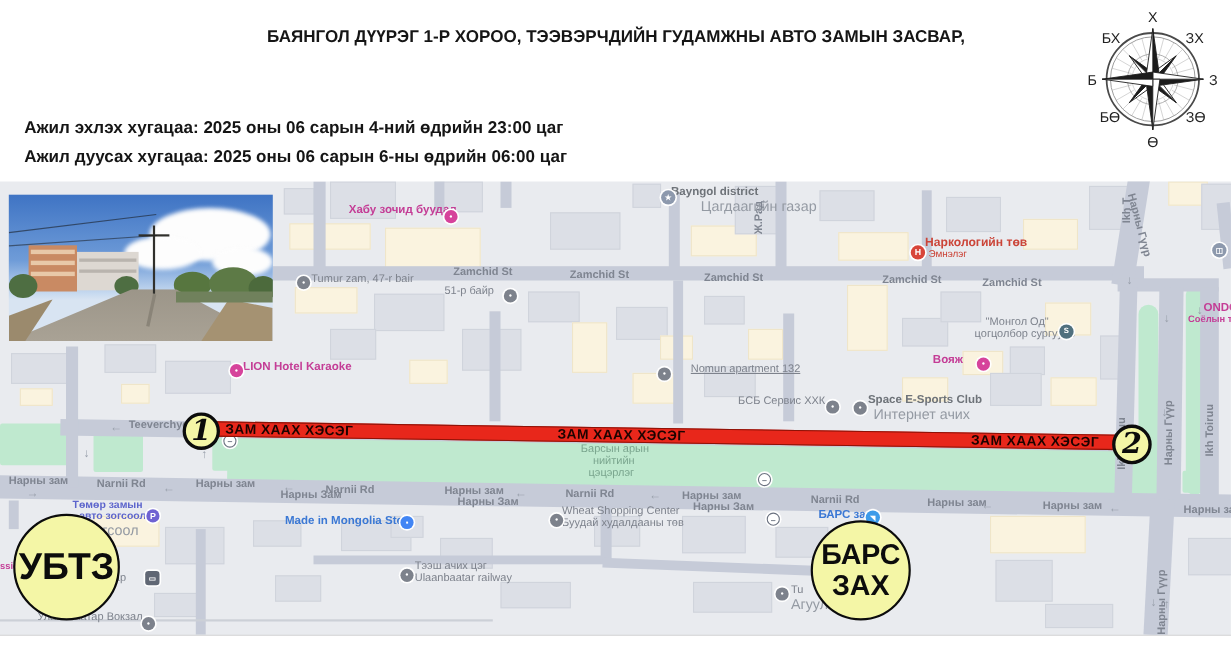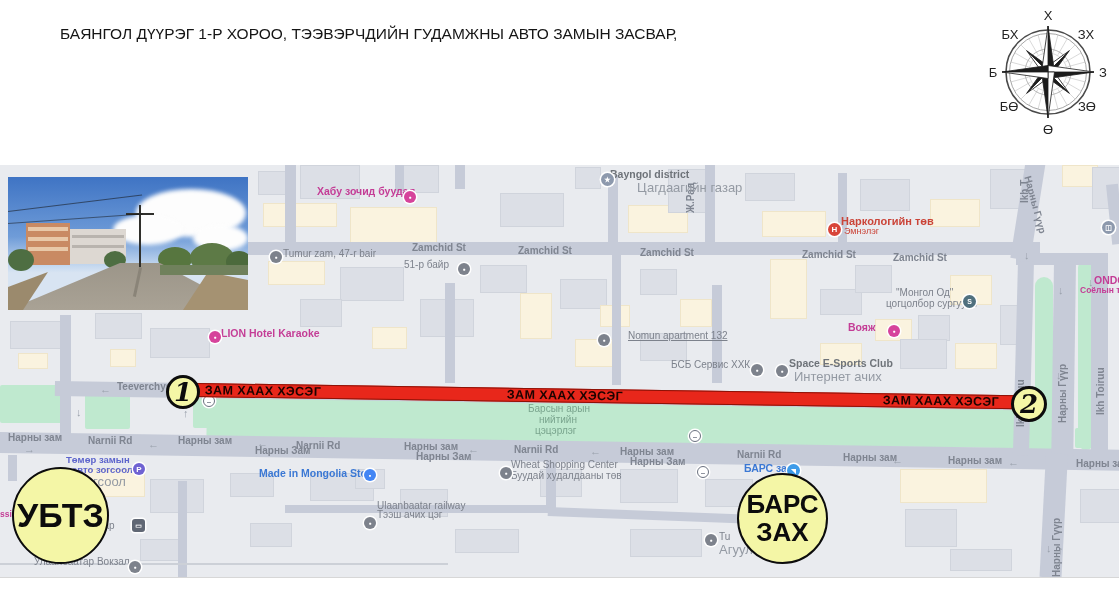--- a/index.html
+++ b/index.html
@@ -1,19 +1,19 @@
 <!DOCTYPE html>
 <html><head>
 <meta charset="utf-8">
 <style>
   html,body{margin:0;padding:0;background:#fff;}
   .page{position:relative;width:1119px;height:601px;background:#fff;overflow:hidden;
         font-family:"Liberation Sans",sans-serif;}
-  .title{position:absolute;left:60px;top:20px;width:1000px;text-align:left;
-         font-size:15.5px;font-weight:normal;color:#151515;line-height:1.75;}
+  .title{position:absolute;left:60px;top:20px;width:1000px;text-align:center;
+         font-size:15.5px;font-weight:bold;color:#151515;line-height:1.75;}
   .times{position:absolute;left:22px;top:104px;font-size:15.5px;font-weight:bold;color:#151515;line-height:1.65;}
   .compass{position:absolute;left:986px;top:8px;}
   .compass text{font:13px "Liberation Sans",sans-serif;fill:#222;}
   .map{position:absolute;left:0;top:165px;width:1119px;height:412px;background:#e9ebef;
        overflow:hidden;border-bottom:1px solid #d7d7d7;}
   .bld{position:absolute;z-index:1;}
   .bld.g{background:#dcdfe6;border:1px solid #d0d4dc;}
   .bld.c{background:#faf3df;border:1px solid #efe5c9;}
   .grn{position:absolute;background:#bfe9cf;z-index:2;}
   .road{position:absolute;background:#c6cbd8;z-index:3;}
@@ -59,20 +59,24 @@
 </style>
 </head>
 <body>
 
 <div class="page">
 
   <div class="title">
     <div>БАЯНГОЛ ДҮҮРЭГ 1-Р ХОРОО, ТЭЭВЭРЧДИЙН ГУДАМЖНЫ АВТО ЗАМЫН ЗАСВАР,</div>
   </div>
 
+  <div class="times">
+    <div>Ажил эхлэх хугацаа: 2025 оны 06 сарын 4-ний өдрийн 23:00 цаг</div>
+    <div>Ажил дуусах хугацаа: 2025 оны 06 сарын 6-ны өдрийн 06:00 цаг</div>
+  </div>
 
   <svg class="compass" width="124" height="128" viewBox="0 0 124 128">
     <g id="rays" stroke="#c8c8c8" stroke-width="0.7">
         <line x1="62" y1="44" x2="62" y2="26"></line>
         <line x1="67.17638090205041" y1="44.68148347421864" x2="71.83512371389578" y2="27.294818601015407"></line>
         <line x1="72" y1="46.67949192431122" x2="81" y2="31.091034656191326"></line>
         <line x1="76.14213562373095" y1="49.85786437626905" x2="88.8700576850888" y2="37.12994231491119"></line>
         <line x1="79.32050807568876" y1="54" x2="94.90896534380866" y2="45"></line>
         <line x1="81.31851652578136" y1="58.82361909794959" x2="98.70518139898459" y2="54.16487628610421"></line>
         <line x1="82" y1="64" x2="100" y2="64"></line>
@@ -283,21 +287,21 @@
       <div class="lb poi" style="left: 404px; top: 95px; transform-origin: 0px 0px;">51-р байр</div>
       <div class="lb poi" style="left: 628px; top: 166px; transform-origin: 0px 0px; text-decoration: underline;">Nomun apartment 132</div>
       <div class="lb poi" style="left: 671px; top: 195px; transform-origin: 0px 0px;">БСБ Сервис ХХК</div>
       <div class="lb poiB" style="left: 789px; top: 193px; transform-origin: 0px 0px;">Space E-Sports Club</div>
       <div class="lb poiS" style="left: 794px; top: 205px; transform-origin: 0px 0px;">Интернет ачих</div>
       <div class="lb poi" style="left: 896px; top: 123px; transform-origin: 0px 0px;">"Монгол Од"</div>
       <div class="lb poi" style="left: 886px; top: 134px; transform-origin: 0px 0px;">цогцолбор сургууль</div>
       <div class="lb poi" style="left: 511px; top: 295px; transform-origin: 0px 0px;">Wheat Shopping Center</div>
       <div class="lb poi" style="left: 511px; top: 306px; transform-origin: 0px 0px;">Буудай худалдааны төв</div>
       <div class="lb poi" style="left: 377px; top: 345px; transform-origin: 0px 0px;">Тээш ачих цэг</div>
-      <div class="lb poi" style="left: 377px; top: 336px; transform-origin: 0px 0px;">Ulaanbaatar railway</div>
+      <div class="lb poi" style="left: 377px; top: 356px; transform-origin: 0px 0px;">Ulaanbaatar railway</div>
       <div class="lb poi" style="left: 34px; top: 392px; transform-origin: 0px 0px;">Улаанбаатар Вокзал</div>
       <div class="lb poi" style="left: 99px; top: 356px; transform-origin: 0px 0px;">тар</div>
       <div class="lb poi" style="left: 719px; top: 367px; transform-origin: 0px 0px;">Tu</div>
       <div class="lb poiS" style="left: 719px; top: 378px; transform-origin: 0px 0px;">Агуул</div>
       <div class="lb pink" style="left: 317px; top: 21px; transform-origin: 0px 0px;">Хабу зочид буудал</div>
       <div class="lb pink" style="left: 221px; top: 163px; transform-origin: 0px 0px;">LION Hotel Karaoke</div>
       <div class="lb pink" style="left: 848px; top: 157px; transform-origin: 0px 0px;">Вояж</div>
       <div class="lb pink" style="left: 1094px; top: 110px; transform-origin: 0px 0px;">ONDO</div>
       <div class="lb pinkS" style="left: 1080px; top: 121px; transform-origin: 0px 0px;">Соёлын төв</div>
       <div class="lb pinkS" style="left: 0px; top: 345px; transform-origin: 0px 0px;">ssic</div>

